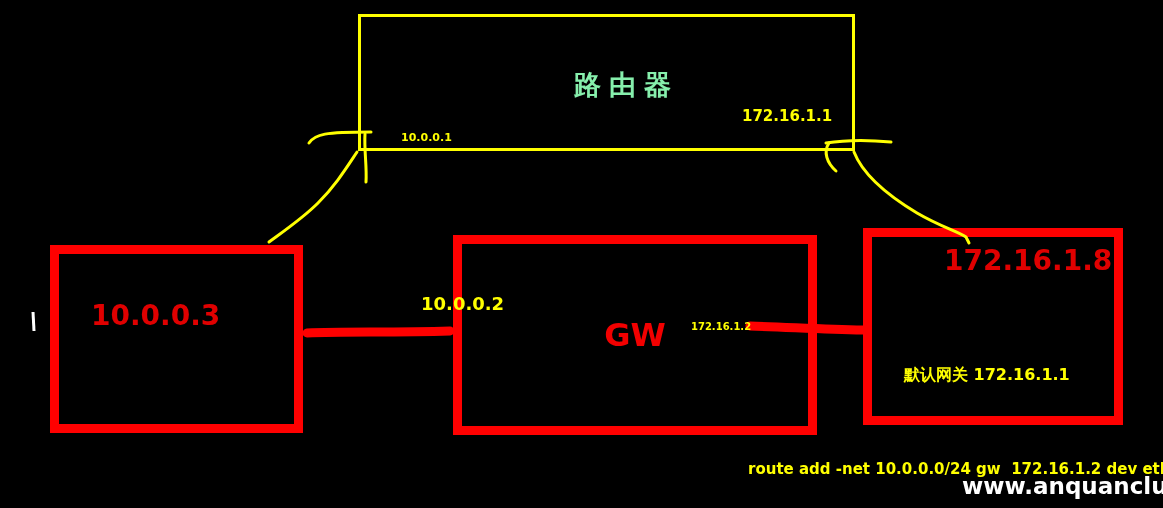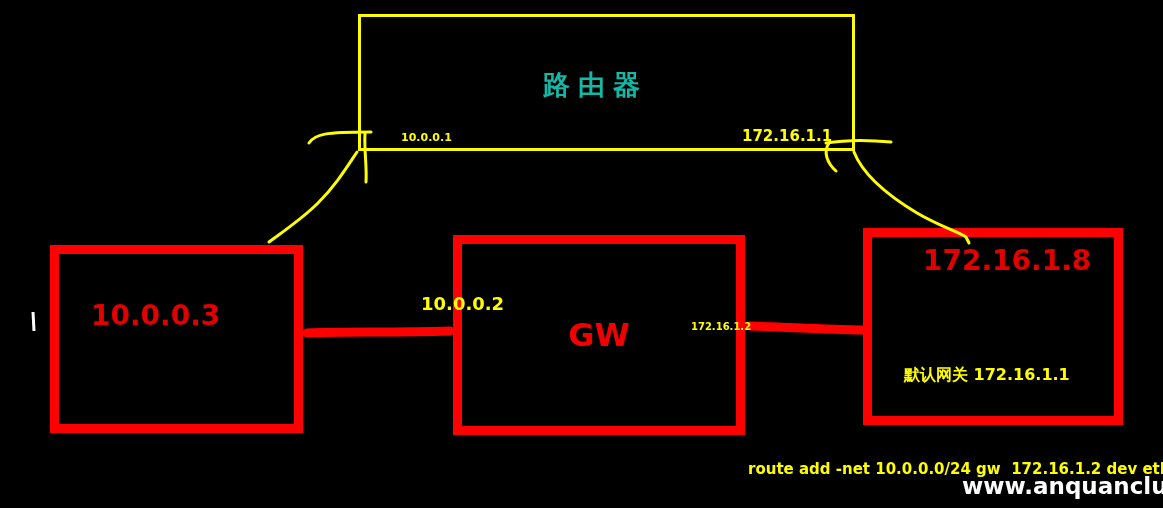--- a/index.html
+++ b/index.html
@@ -6,32 +6,32 @@
   .stage{
     position:relative;width:1163px;height:508px;background:#000;
     overflow:hidden;font-family:"DejaVu Sans","Liberation Sans",sans-serif;
   }
   .layer-svg{position:absolute;left:0;top:0;z-index:3;pointer-events:none;}
   
   .box{position:absolute;box-sizing:border-box;background:#000;z-index:2;}
   .router-box{left:358px;top:14px;width:497px;height:137px;border:3px solid #ffff00;}
   .host-box{border:9px solid #ff0000;}
   .left-host-box{left:50px;top:245px;width:253px;height:188px;}
-  .gw-box{left:453px;top:235px;width:292px;height:200px;display:flex;align-items:center;justify-content:center;}
+  .gw-box{left:453px;top:235px;width:364px;height:200px;display:flex;align-items:center;justify-content:center;}
   .right-host-box{left:863px;top:228px;width:260px;height:197px;}
   
   .lbl{position:absolute;white-space:pre;line-height:1.1;font-weight:bold;z-index:4;}
   .yellow{color:#ffff00;}
   .redtxt{color:#e00000;}
-  .router-title{left:543px;top:70px;font-size:27px;letter-spacing:8px;color:#14b8a6;}
+  .router-title{left:574px;top:70px;font-size:27px;letter-spacing:8px;color:#86efac;}
   .router-ip-left{left:401px;top:132px;font-size:11px;}
-  .router-ip-right{left:742px;top:128px;font-size:15px;}
+  .router-ip-right{left:742px;top:108px;font-size:15px;}
   .host-ip{font-size:28px;}
   .left-host-ip{left:91px;top:269px;margin-top:32px;}
-  .right-host-ip{left:923px;top:246px;text-align:right;}
+  .right-host-ip{left:944px;top:246px;text-align:right;}
   .gw-title{font-size:32px;font-weight:bold;color:#f20000;}
   .gw-line{font-size:16px;}
   .left-gw-line{left:77px;top:394px;}
   .right-gw-line{left:904px;top:366px;}
   .gw-ip-left{left:421px;top:294px;font-size:18px;}
   .gw-ip-right{left:691px;top:321px;font-size:10px;}
   .route-cmd{left:748px;top:461px;font-size:15px;}
   .watermark{left:962px;top:474px;font-size:23px;color:#ffffff;letter-spacing:0px;}
 </style>
 </head>

